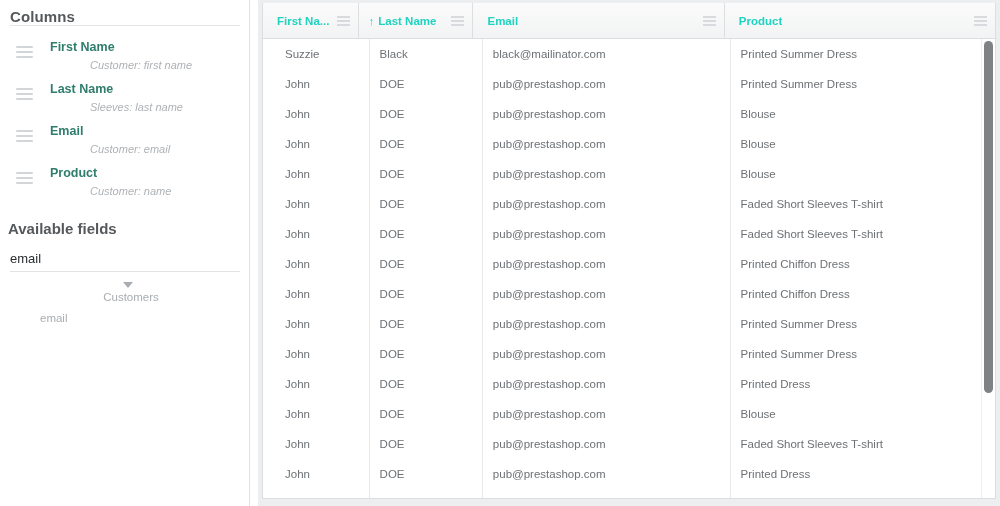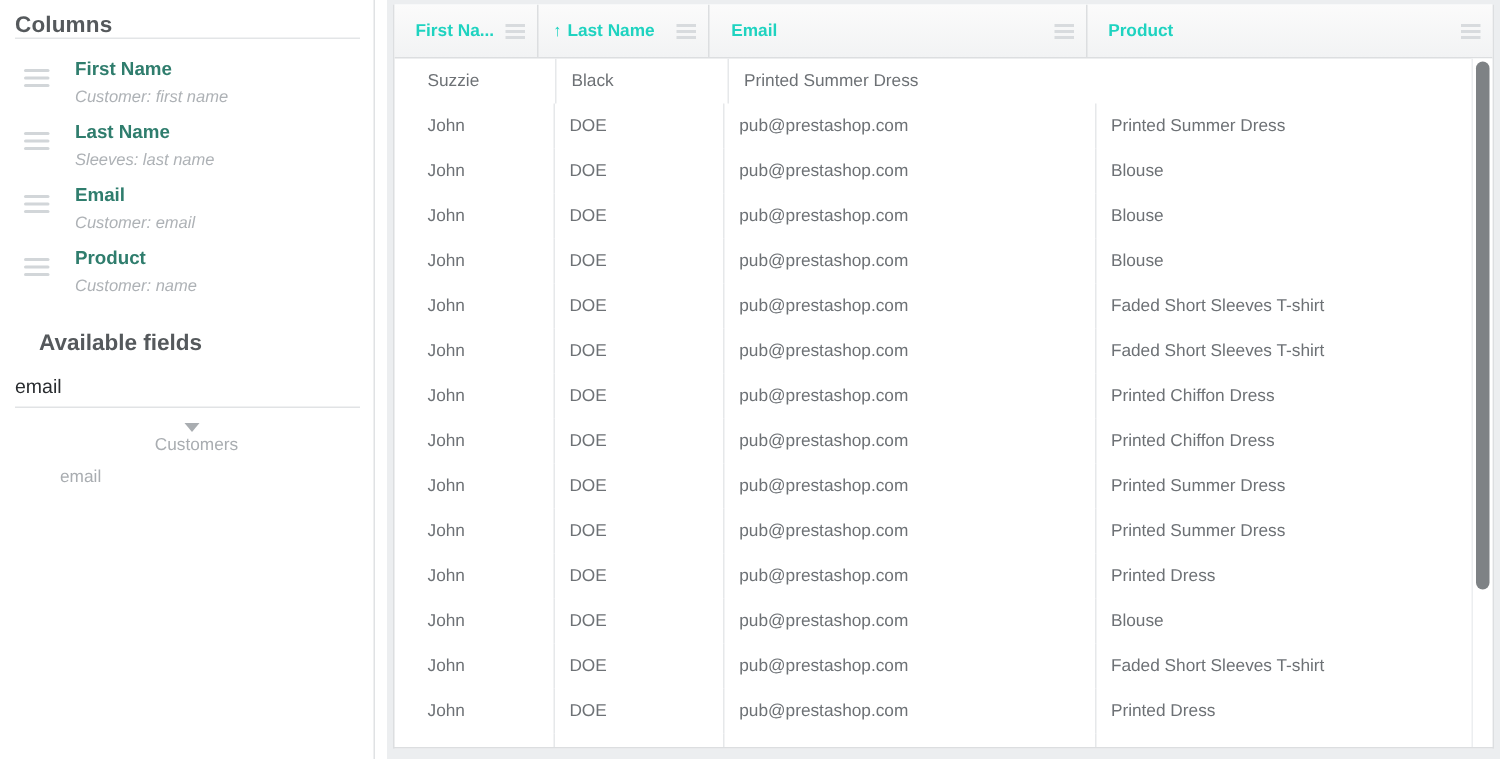--- a/index.html
+++ b/index.html
@@ -73,27 +73,28 @@
     font-weight: bold;
     color: #2f7d6d;
     line-height: 15px;
     margin-bottom: 1px;
   }
   .col-sub {
     font-size: 11px;
     font-style: italic;
     color: #aeb2b6;
     line-height: 13px;
+    margin-left: 40px;
   }
 
   #available-title {
     font-size: 15px;
     font-weight: bold;
     color: #55595c;
-    padding: 18px 0 0 26px;
+    padding: 18px 0 0 8px;
   }
   #field-search-wrap {
     margin: 12px 10px 0 10px;
     border-bottom: 1px solid #e1e3e5;
     padding-bottom: 4px;
   }
   #field-search {
     border: 0;
     outline: none;
     width: 100%;
@@ -368,20 +369,21 @@
               <i></i>
           </span>
         </div>
 
       </div>
 
       <div id="tbody">
           <div class="tr">
             <div class="td c0">Suzzie</div>
             <div class="td c1">Black</div>
+            <div class="td c2">black@mailinator.com</div>
             <div class="td c3">Printed Summer Dress</div>
           </div>
           <div class="tr">
             <div class="td c0">John</div>
             <div class="td c1">DOE</div>
             <div class="td c2">pub@prestashop.com</div>
             <div class="td c3">Printed Summer Dress</div>
           </div>
           <div class="tr">
             <div class="td c0">John</div>

